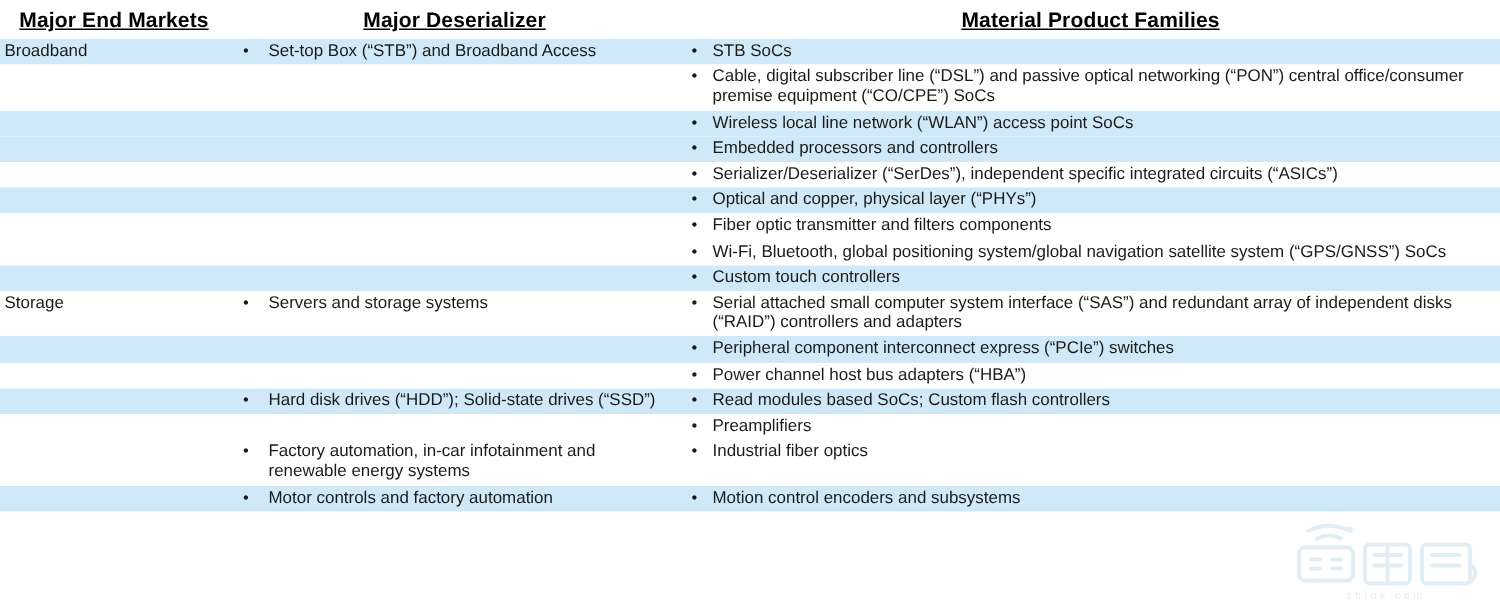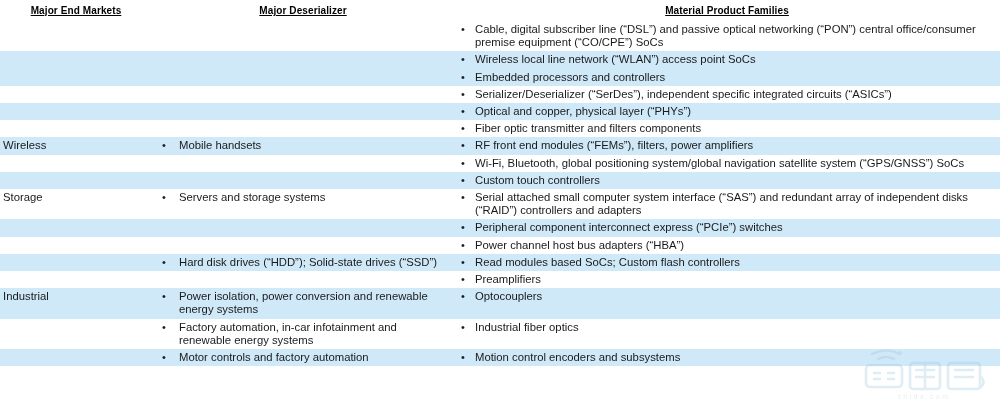--- a/index.html
+++ b/index.html
@@ -43,21 +43,21 @@
     table-layout: fixed;
     position: relative;
     z-index: 2;
   }
 
   col.c-market { width: 152px; }
   col.c-app    { width: 302px; }
   col.c-prod   { width: 546px; }
 
   thead th {
-    font-size: 10px;
+    font-size: 14px;
     font-weight: bold;
     text-align: center;
     text-decoration: underline;
     padding: 5px 4px 5px 4px;
     vertical-align: bottom;
     background: #ffffff;
     color: #000000;
     letter-spacing: 0.1px;
     white-space: nowrap;
   }
@@ -118,20 +118,37 @@
       <col class="c-prod">
     </colgroup>
     <thead>
       <tr>
         <th>Major End Markets</th>
         <th>Major Deserializer</th>
         <th>Material Product Families</th>
       </tr>
     </thead>
     <tbody id="table-body">
+        <tr class="band-blue">
+          <td>
+            <div class="cell-market">Broadband</div>
+          </td>
+          <td class="cell-app">
+            <div class="bullet-row">
+              <span class="bullet-dot">•</span>
+              <span class="bullet-text">Set-top Box (“STB”) and Broadband Access</span>
+            </div>
+          </td>
+          <td class="cell-prod">
+            <div class="bullet-row">
+              <span class="bullet-dot">•</span>
+              <span class="bullet-text">STB SoCs</span>
+            </div>
+          </td>
+        </tr>
         <tr class="band-white">
           <td>
             <div class="cell-market">&nbsp;</div>
           </td>
           <td class="cell-app">
             <div class="bullet-row empty">
               <div class="spacer-line"></div>
             </div>
           </td>
           <td class="cell-prod">
@@ -214,37 +231,20 @@
               <div class="spacer-line"></div>
             </div>
           </td>
           <td class="cell-prod">
             <div class="bullet-row">
               <span class="bullet-dot">•</span>
               <span class="bullet-text">Fiber optic transmitter and filters components</span>
             </div>
           </td>
         </tr>
-        <tr class="band-blue">
-          <td>
-            <div class="cell-market">Wireless</div>
-          </td>
-          <td class="cell-app">
-            <div class="bullet-row">
-              <span class="bullet-dot">•</span>
-              <span class="bullet-text">Mobile handsets</span>
-            </div>
-          </td>
-          <td class="cell-prod">
-            <div class="bullet-row">
-              <span class="bullet-dot">•</span>
-              <span class="bullet-text">RF front end modules (“FEMs”), filters, power amplifiers</span>
-            </div>
-          </td>
-        </tr>
         <tr class="band-white">
           <td>
             <div class="cell-market">&nbsp;</div>
           </td>
           <td class="cell-app">
             <div class="bullet-row empty">
               <div class="spacer-line"></div>
             </div>
           </td>
           <td class="cell-prod">
@@ -342,37 +342,20 @@
           </td>
           <td class="cell-app">
             <div class="bullet-row empty">
               <div class="spacer-line"></div>
             </div>
           </td>
           <td class="cell-prod">
             <div class="bullet-row">
               <span class="bullet-dot">•</span>
               <span class="bullet-text">Preamplifiers</span>
-            </div>
-          </td>
-        </tr>
-        <tr class="band-blue">
-          <td>
-            <div class="cell-market">Industrial</div>
-          </td>
-          <td class="cell-app">
-            <div class="bullet-row">
-              <span class="bullet-dot">•</span>
-              <span class="bullet-text">Power isolation, power conversion and renewable energy systems</span>
-            </div>
-          </td>
-          <td class="cell-prod">
-            <div class="bullet-row">
-              <span class="bullet-dot">•</span>
-              <span class="bullet-text">Optocouplers</span>
             </div>
           </td>
         </tr>
         <tr class="band-white">
           <td>
             <div class="cell-market">&nbsp;</div>
           </td>
           <td class="cell-app">
             <div class="bullet-row">
               <span class="bullet-dot">•</span>

